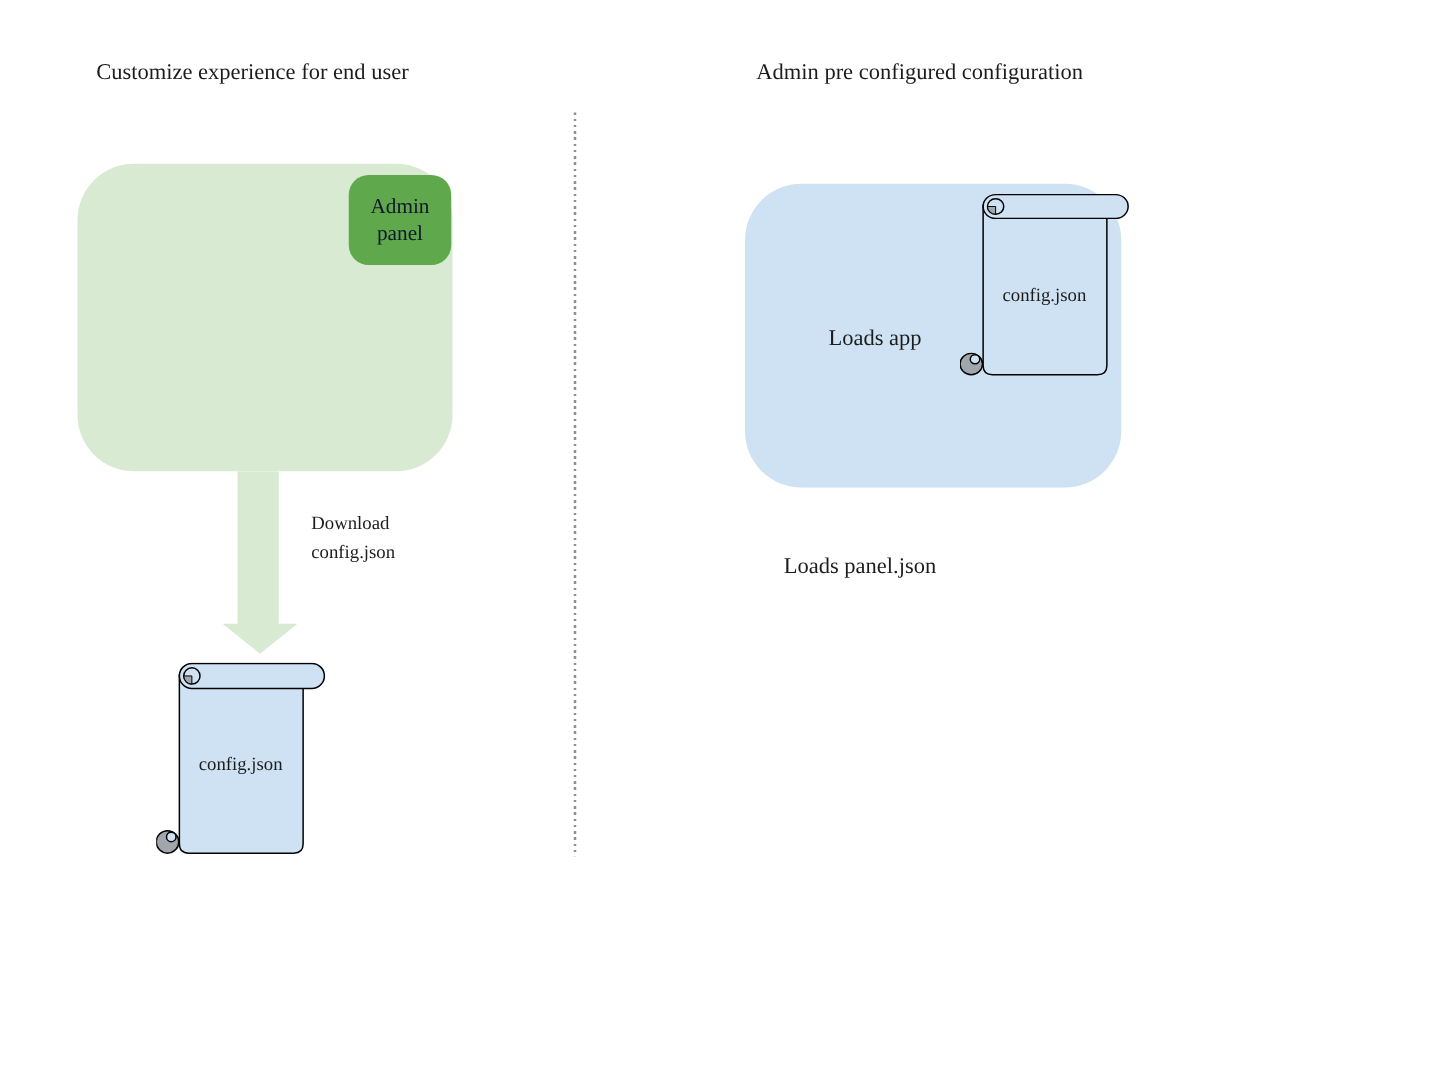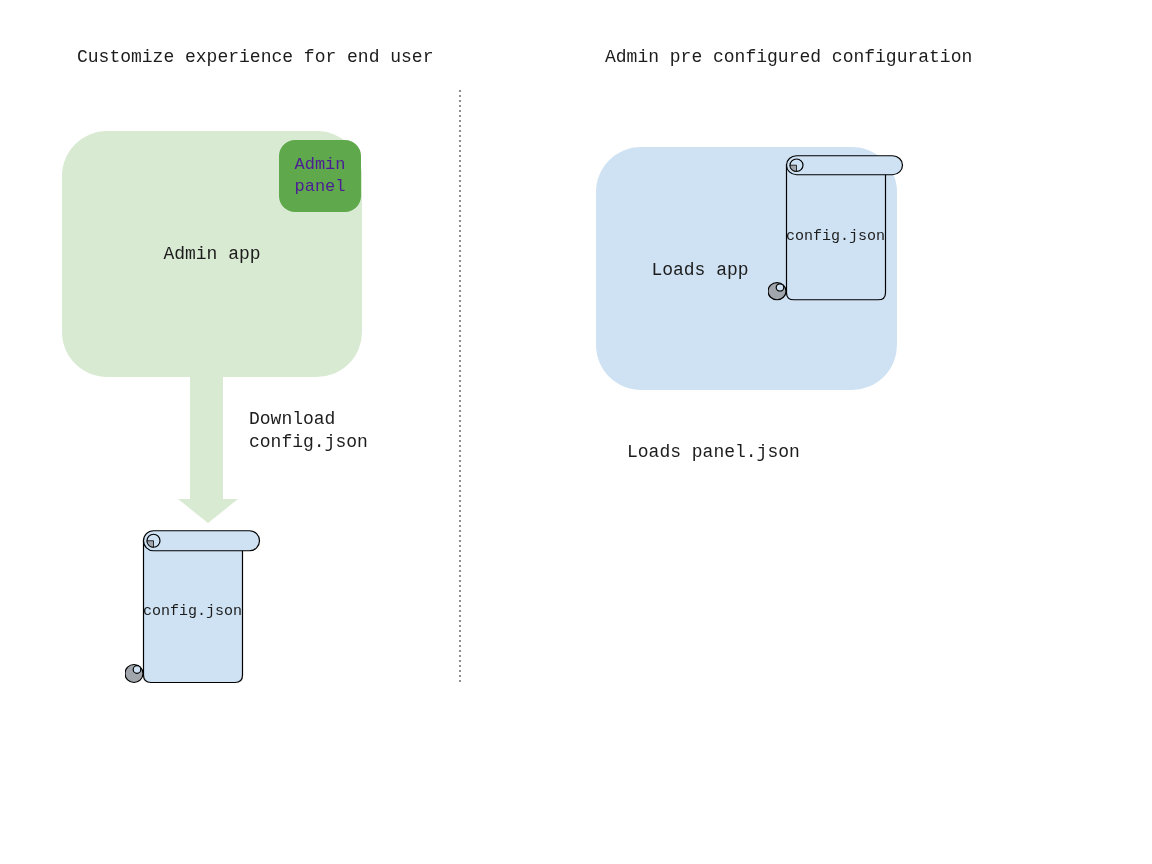--- a/index.html
+++ b/index.html
@@ -1,20 +1,20 @@
 <!DOCTYPE html>
 <html style="--light-green: #d9ead3; --panel-green: #5fa94c; --light-blue: #cfe2f3; --curl-gray: #a0a6ac; --divider-gray: #8f8f8f; --text: #1c1c1c;"><head>
 <meta charset="utf-8">
 <style>
   html,body{margin:0;padding:0;background:#ffffff;}
   .canvas{
     position:relative;
     width:1152px;height:832px;
     background:#ffffff;
-    font-family:Liberation Mono, monospace;
+    font-family:Liberation Serif, serif;
     color:var(--text,#1c1c1c);
     overflow:hidden;
   }
   .col-title{
     position:absolute;
     font-size:18px;line-height:21px;
     color:var(--text,#1c1c1c);
     white-space:nowrap;
   }
   .left-title{left:77px;top:47px;}
@@ -36,40 +36,40 @@
     position:absolute;
     right:1px;top:9px;
     width:82px;height:72px;
     background:var(--panel-green,#5fa94c);
     border-radius:16px;
     display:flex;align-items:center;justify-content:center;
     text-align:center;
   }
   .admin-panel-label{
     font-size:17px;line-height:22px;
-    color:#4c1d95;
+    color:#0f172a;
     white-space:pre-line;
   }
   .app-label{
     position:absolute;
     font-size:18px;line-height:22px;
     color:var(--text,#1c1c1c);
     text-align:center;
   }
   .admin-app-label{left:0;right:0;top:112px;}
   .demo-app-label{left:640px;top:259px;width:120px;}
   .down-arrow{
     position:absolute;
     left:178px;top:377px;
   }
   .down-arrow polygon{fill:var(--light-green,#d9ead3);}
   .download-label{
     position:absolute;
     left:249px;top:408px;
-    font-size:18px;line-height:22.5px;
+    font-size:15px;line-height:22.5px;
     white-space:pre-line;
     color:var(--text,#1c1c1c);
   }
   .demo-app{
     position:absolute;
     left:596px;top:147px;
     width:301px;height:243px;
     background:var(--light-blue,#cfe2f3);
     border-radius:45px;
   }
@@ -105,21 +105,20 @@
   <div class="col-title left-title">Customize experience for end user</div>
   <div class="col-title right-title">Admin pre configured configuration</div>
 
   <div class="divider"></div>
 
   <div class="admin-app">
     <div class="admin-panel">
       <span class="admin-panel-label">Admin
 panel</span>
     </div>
-    <span class="app-label admin-app-label">Admin app</span>
   </div>
 
   <svg class="down-arrow" width="60" height="147" viewBox="0 0 60 147">
     <polygon points="12,0 45,0 45,122 60,122 30,146 0,122 12,122"></polygon>
   </svg>
 
   <div class="download-label">Download
 config.json</div>
 
   <div class="scroll scroll-left">

